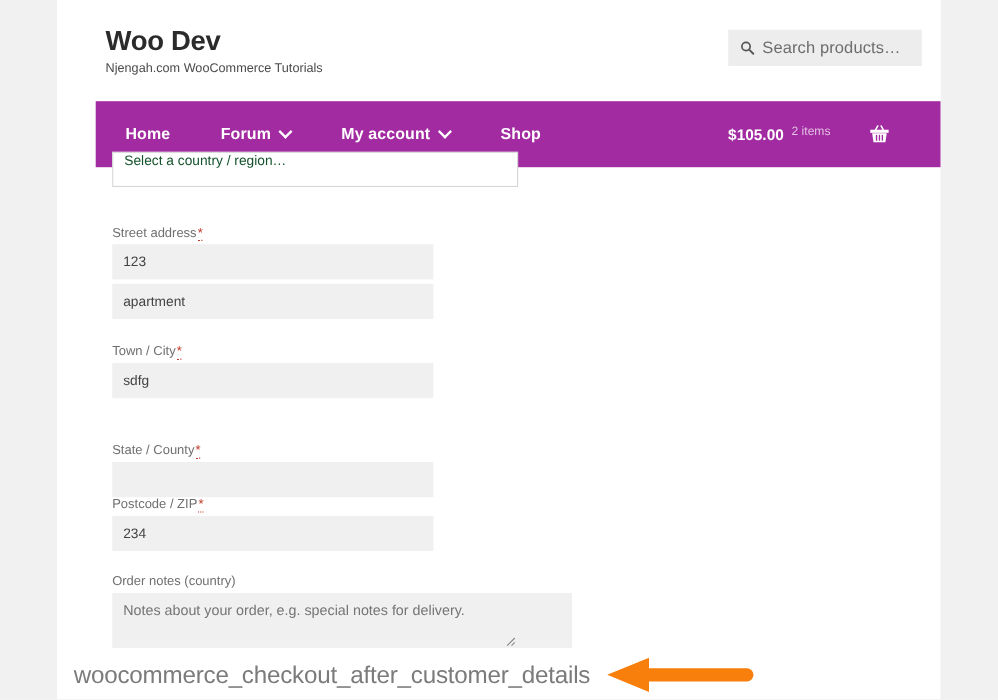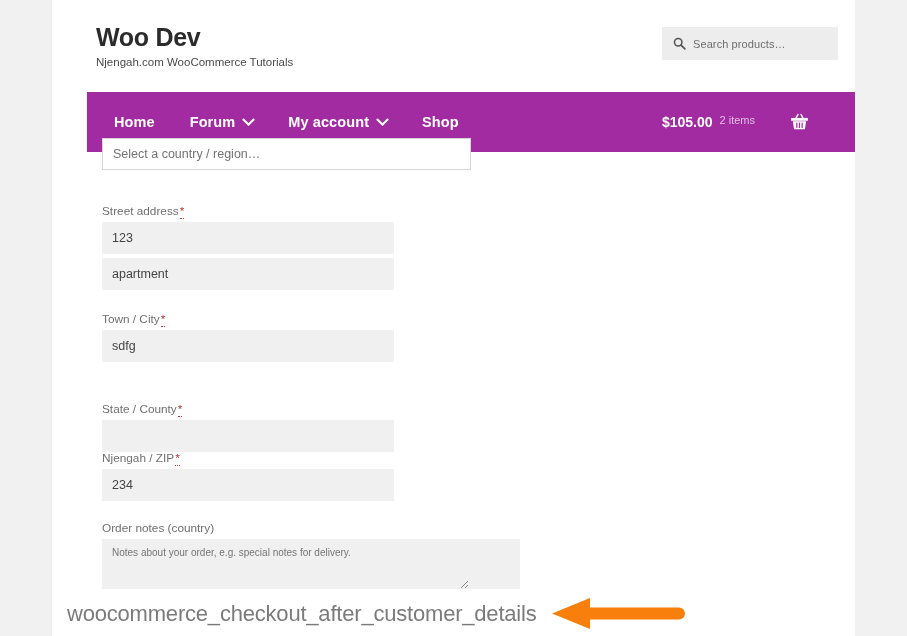--- a/index.html
+++ b/index.html
@@ -57,38 +57,38 @@
     right: 17px; top: 27px;
     width: 176px; height: 33px;
     background: #ededed;
     display: flex;
     align-items: center;
     padding-left: 11px;
     gap: 7px;
   }
   .search-icon { flex: 0 0 auto; display: block; line-height: 0; }
   .search-input-text {
-    font-size: 11px;
+    font-size: 15px;
     color: #6d6d6d;
     letter-spacing: 0.1px;
   }
 
   
   .navbar {
     position: relative;
     height: 60px;
     background: #a22ba2;
     display: flex;
     align-items: center;
   }
   .nav-items {
     display: flex;
     align-items: center;
     margin-left: 10px;
-    gap: 1px;
+    gap: 12px;
   }
   .nav-item {
     display: flex;
     align-items: center;
     gap: 9px;
     padding: 0 17px;
     height: 60px;
     color: #ffffff;
     font-size: 14.5px;
     font-weight: bold;
@@ -169,36 +169,36 @@
     font-size: 12.5px;
     color: #444444;
     display: block;
   }
   .select-box {
     width: 369px;
     height: 32px;
     background: #ffffff;
     border: 1px solid #d6d6d6;
     font-size: 12.5px;
-    color: #737373;
-    display: flex;
-    align-items: center;
+    color: #14532d;
+    display: flex;
+    align-items: flex-start;
     padding: 0 10px;
     overflow: hidden;
   }
   .textarea-box {
     width: 418px;
     height: 50px;
     background: #f0f0f0;
     border: none;
     outline: none;
     resize: none;
     padding: 8px 10px;
     font-family: "Liberation Sans", sans-serif;
-    font-size: 10px;
+    font-size: 13px;
     color: #7a7a7a;
     display: block;
     overflow: hidden;
   }
   .resize-grip {
     position: absolute;
     right: 2px; bottom: 2px;
     width: 12px; height: 12px;
     pointer-events: none;
   }
@@ -309,21 +309,21 @@
 
       <div class="field" style="top:230px;margin-top:20px;">
         <div class="field-label">
           <span>State / County</span><span class="req">*</span>
         </div>
         <input class="text-input" type="text" value="" style="">
       </div>
 
       <div class="field" style="top:299px;">
         <div class="field-label">
-          <span>Njengah / ZIP</span><span class="req">*</span>
+          <span>Postcode / ZIP</span><span class="req">*</span>
         </div>
         <input class="text-input" type="text" value="234" style="">
       </div>
 
       <div class="field" style="top:369px;">
         <div class="field-label">
           <span>Order notes (country)</span>
         </div>
         <div style="position:relative;">
           <textarea class="textarea-box" placeholder="Notes about your order, e.g. special notes for delivery." style=""></textarea>

